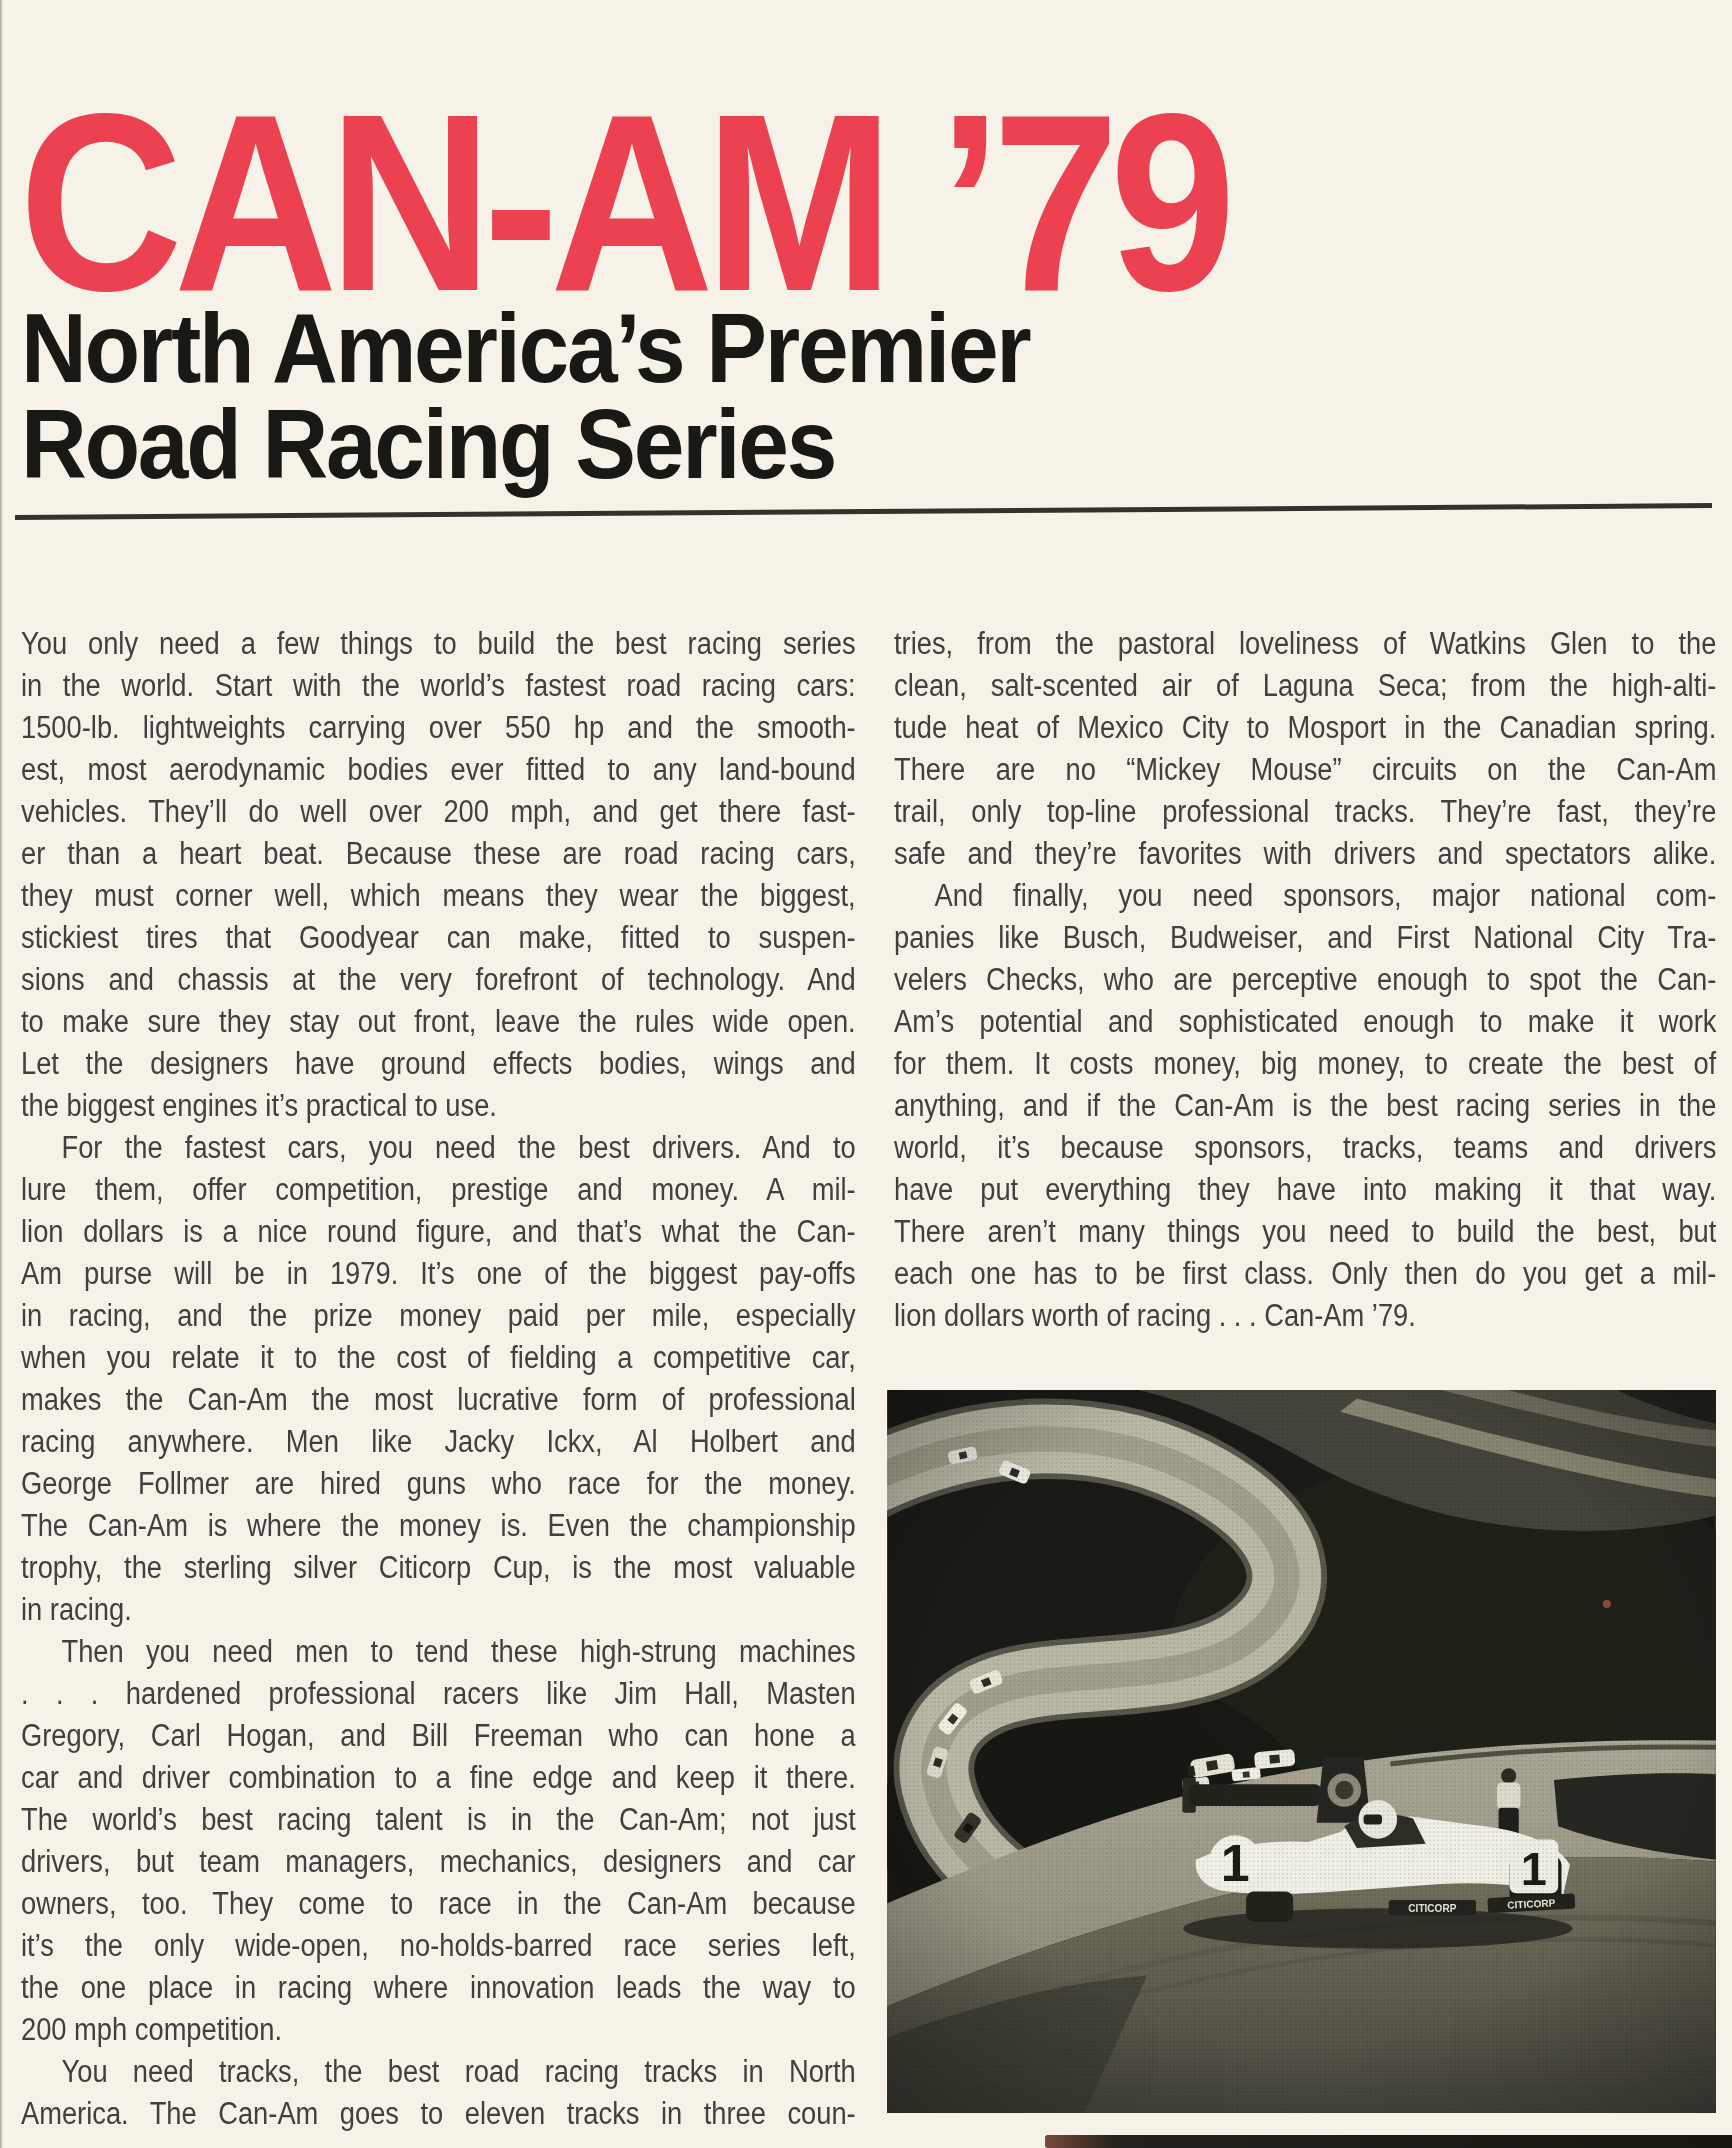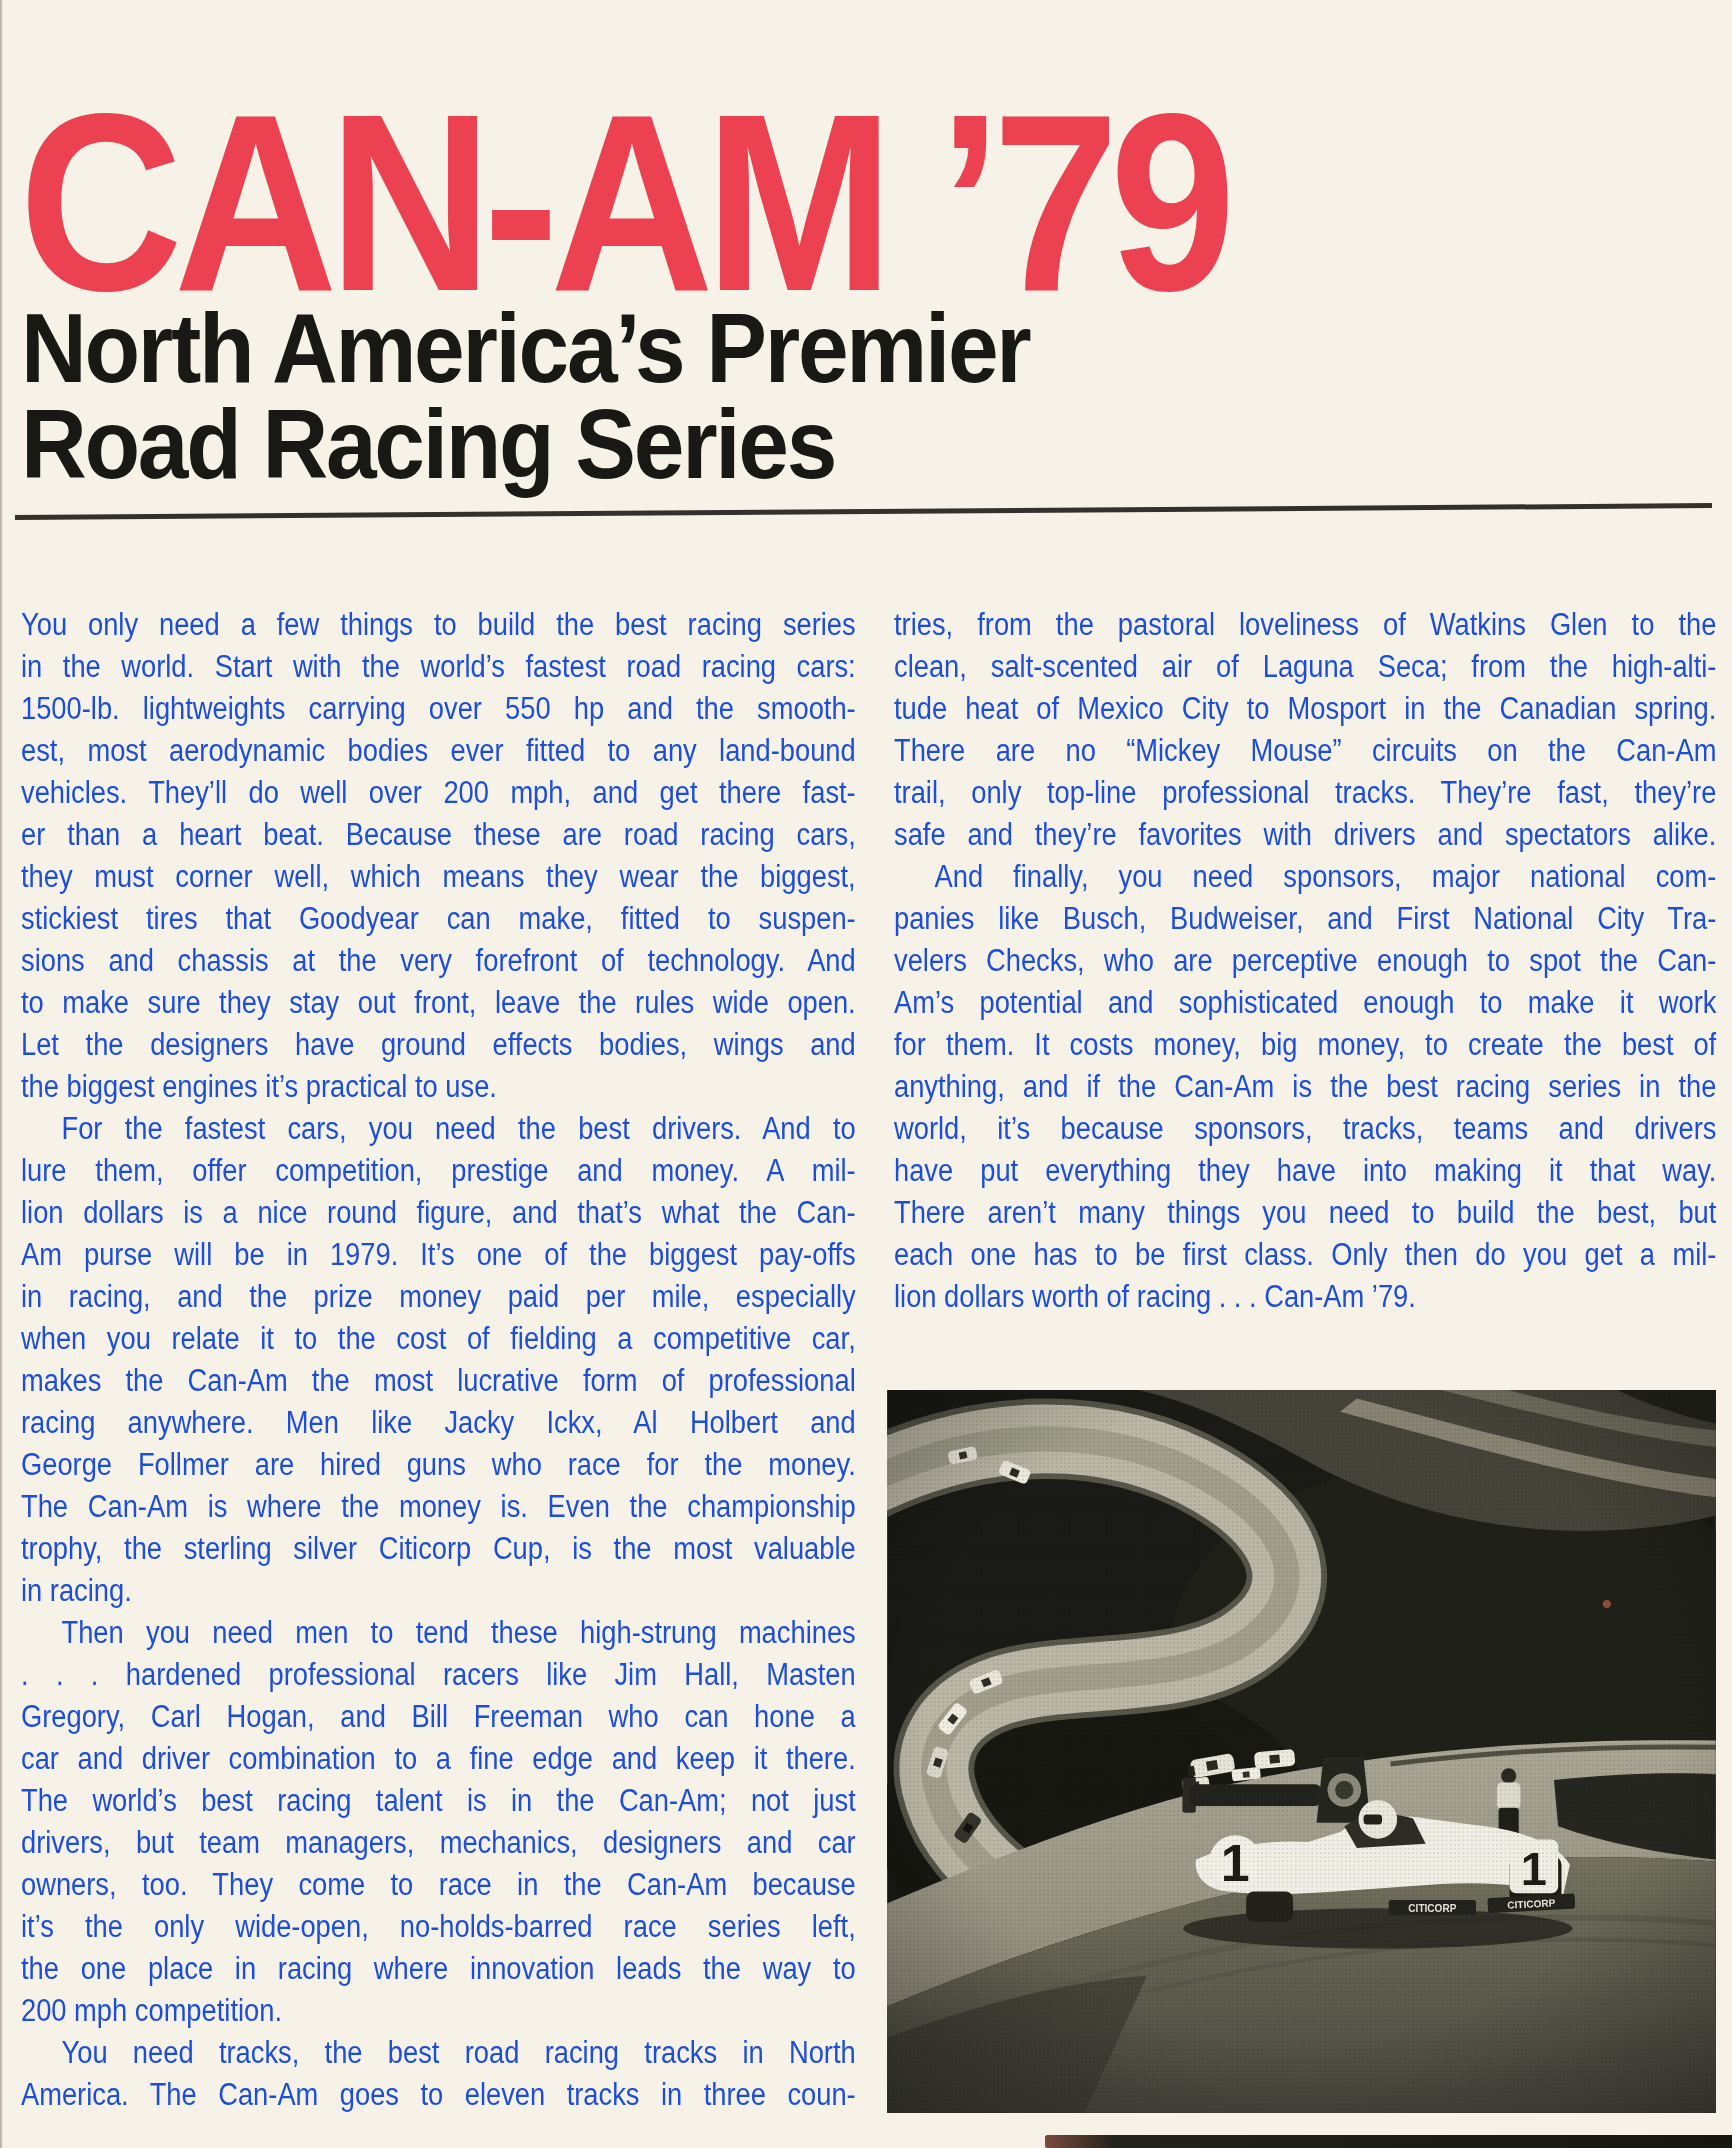--- a/index.html
+++ b/index.html
@@ -31,21 +31,21 @@
   .subtitle{
     position:absolute;left:21px;top:300px;
     font-weight:bold;font-size:99px;line-height:96px;
     letter-spacing:-2.5px;color:#181814;white-space:nowrap;
     transform:scaleX(0.92);transform-origin:0 0;
   }
   .rule{
     position:absolute;left:15px;top:509px;width:1697px;height:5px;
     background:#32312c;transform:rotate(-0.4deg);
   }
-  .col{position:absolute;top:604px;color:#1d4ed8;}
+  .col{position:absolute;top:623px;color:#404040;}
   .col-inner{transform:scaleX(0.8805);transform-origin:0 0;}
   #col-left{left:21px;}
   #col-left .col-inner{width:948px;}
   #col-right{left:894px;}
   #col-right .col-inner{width:934px;}
   .line{
     height:42px;line-height:42px;font-size:31px;
     text-align:justify;text-align-last:justify;
     overflow:hidden;
   }

